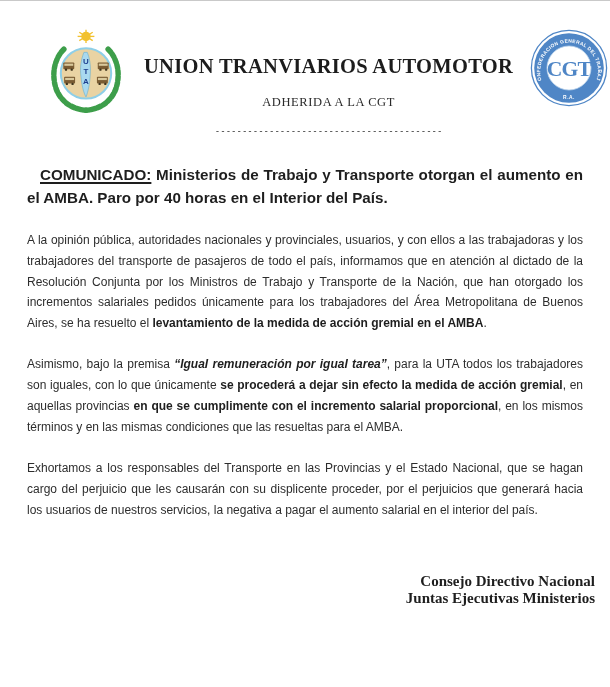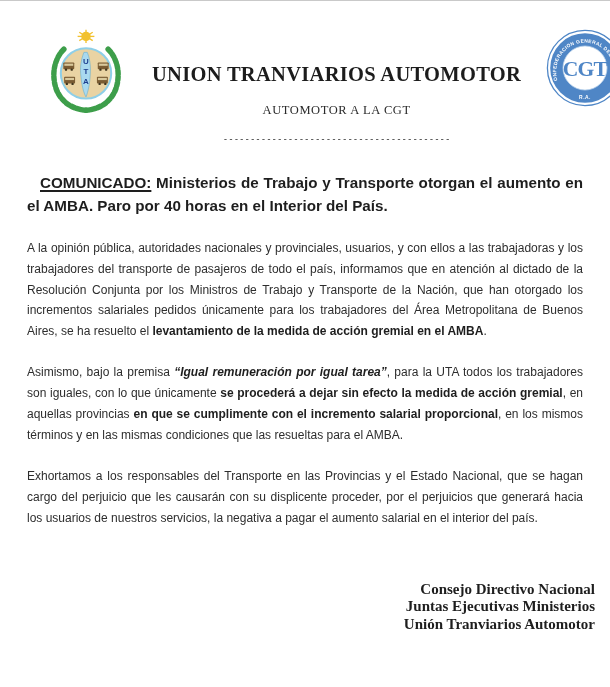--- a/index.html
+++ b/index.html
@@ -17,21 +17,21 @@
   .letterhead{
     display:flex;
     align-items:flex-start;
     padding:23px 26px 0 44px;
     gap:16px;
   }
   .logo-uta{flex:none;width:84px;height:92px;}
   .logo-cgt{flex:none;width:80px;height:84px;margin-top:2px;}
   .head-center{flex:1;text-align:center;padding-top:31px;}
   .org-title{
-    margin:8px;
+    margin:0;
     font-family:"Liberation Serif",serif;
     font-weight:700;
     font-size:20.5px;
     letter-spacing:0.3px;
     color:var(--title-ink,#1c1c1c);
     white-space:nowrap;
   }
   .org-subtitle{
     margin-top:17px;
     font-family:"Liberation Serif",serif;
@@ -149,21 +149,21 @@
           <circle class="bus-wheel" cx="10" cy="8.6" r="1.4"></circle>
       </g>
 
       <text class="uta-letter" x="50" y="46">U</text>
       <text class="uta-letter" x="50" y="58">T</text>
       <text class="uta-letter" x="50" y="70">A</text>
     </svg>
 
     <div class="head-center">
       <h1 class="org-title">UNION TRANVIARIOS AUTOMOTOR</h1>
-      <div class="org-subtitle">AUTOMOTOR A LA CGT</div>
+      <div class="org-subtitle">ADHERIDA A LA CGT</div>
       <div class="separator">------------------------------------------</div>
     </div>
 
     <svg class="logo-cgt" viewBox="0 0 100 100" aria-hidden="true">
       <defs>
         <path id="cgtTopArc" d="M16,66 A36,36 0 1 1 84,66" fill="none"></path>
       </defs>
       <circle class="cgt-outer" cx="50" cy="50" r="47"></circle>
       <circle class="cgt-band" cx="50" cy="50" r="43.5"></circle>
       <circle class="cgt-inner" cx="50" cy="50" r="27.5"></circle>
@@ -180,17 +180,16 @@
     <div>
         <p class="para heading"><span class="seg b u">COMUNICADO:</span><span class="seg b"> Ministerios de Trabajo y Transporte otorgan el aumento en el AMBA. Paro por 40 horas en el Interior del País.</span></p>
         <p class="para"><span class="seg">A la opinión pública, autoridades nacionales y provinciales, usuarios, y con ellos a las trabajadoras y los trabajadores del transporte de pasajeros de todo el país, informamos que en atención al dictado de la Resolución Conjunta por los Ministros de Trabajo y Transporte de la Nación, que han otorgado los incrementos salariales pedidos únicamente para los trabajadores del Área Metropolitana de Buenos Aires, se ha resuelto el </span><span class="seg b">levantamiento de la medida de acción gremial en el AMBA</span><span class="seg">.</span></p>
         <p class="para"><span class="seg">Asimismo, bajo la premisa </span><span class="seg b i">“Igual remuneración por igual tarea”</span><span class="seg">, para la UTA todos los trabajadores son iguales, con lo que únicamente </span><span class="seg b">se procederá a dejar sin efecto la medida de acción gremial</span><span class="seg">, en aquellas provincias </span><span class="seg b">en que se cumplimente con el incremento salarial proporcional</span><span class="seg">, en los mismos términos y en las mismas condiciones que las resueltas para el AMBA.</span></p>
         <p class="para"><span class="seg">Exhortamos a los responsables del Transporte en las Provincias y el Estado Nacional, que se hagan cargo del perjuicio que les causarán con su displicente proceder, por el perjuicios que generará hacia los usuarios de nuestros servicios, la negativa a pagar el aumento salarial en el interior del país.</span></p>
       </div>
 
     <footer class="signature">
       <div>Consejo Directivo Nacional</div>
       <div>Juntas Ejecutivas Ministerios</div>
-      <div>Unión Tranviarios Automotor</div>
     </footer>
   </main>
 
 </div>
 
 </body></html>

